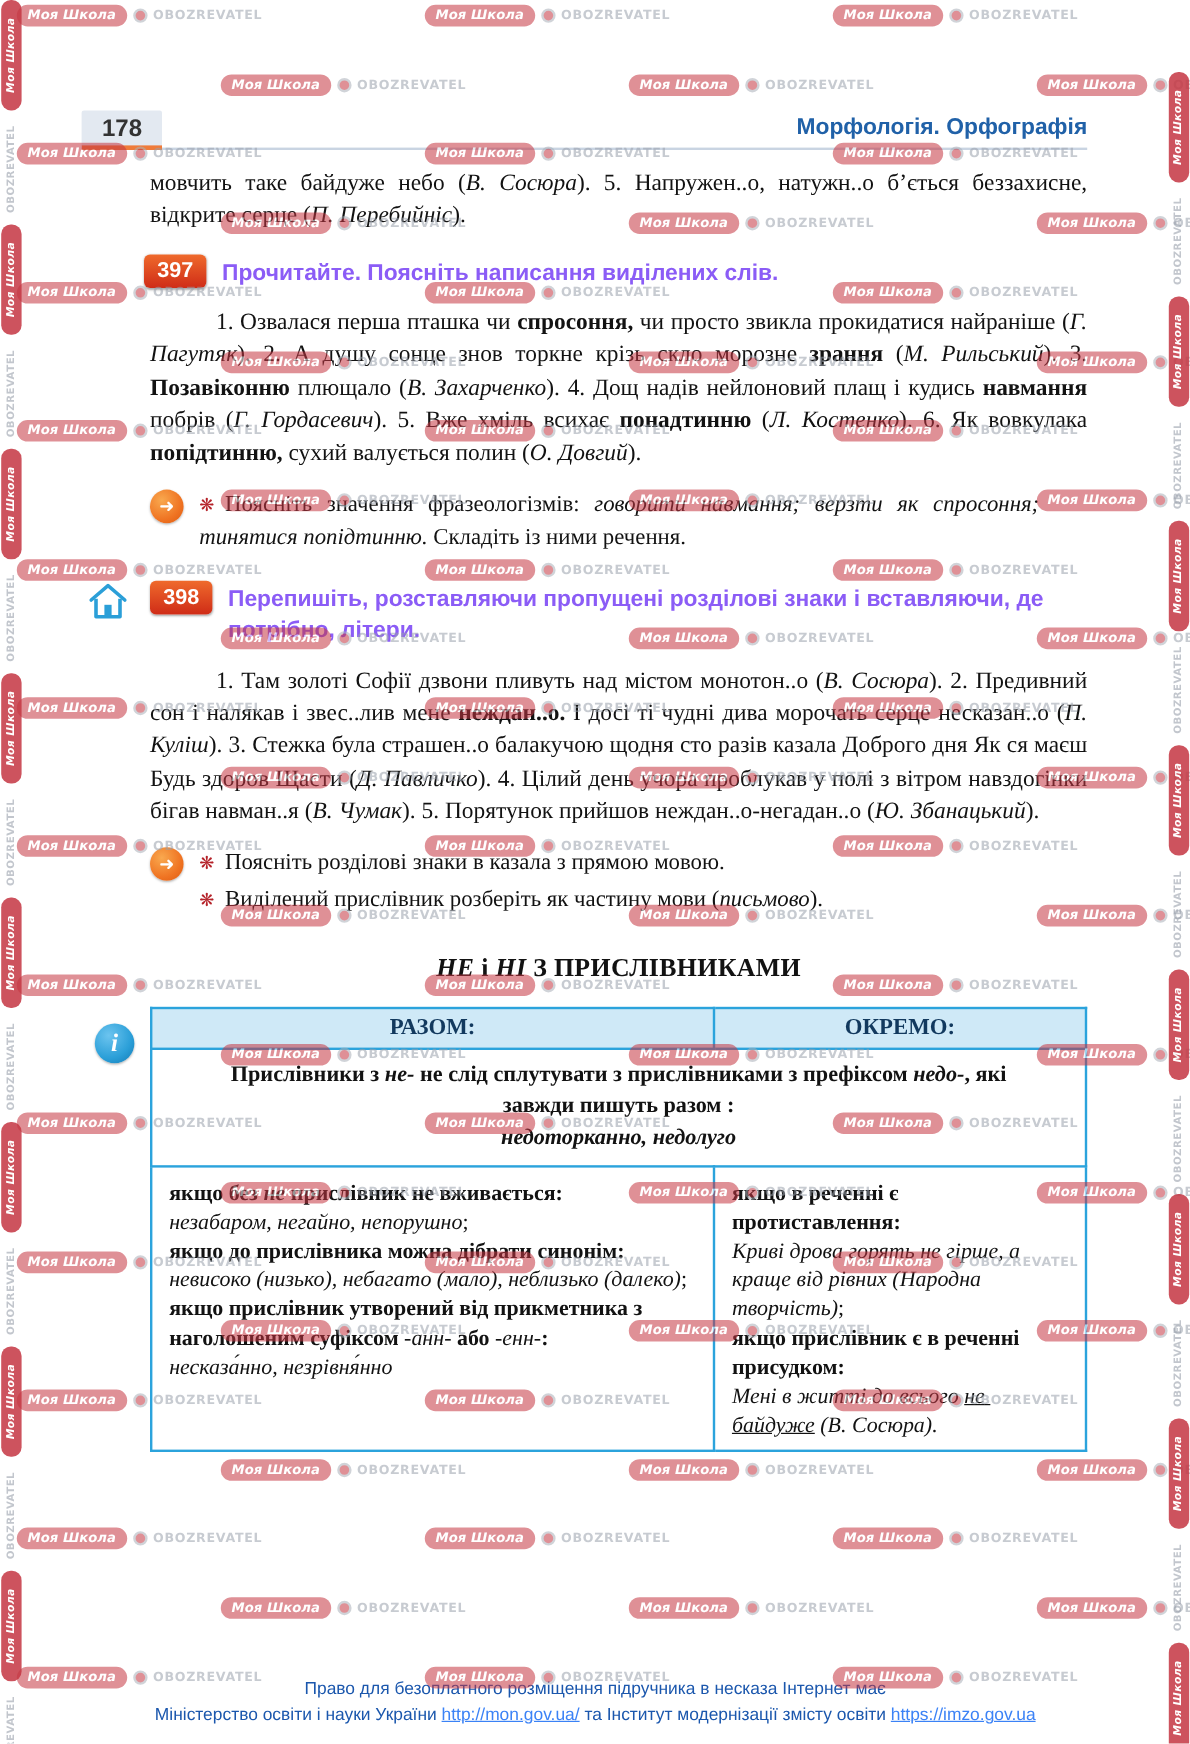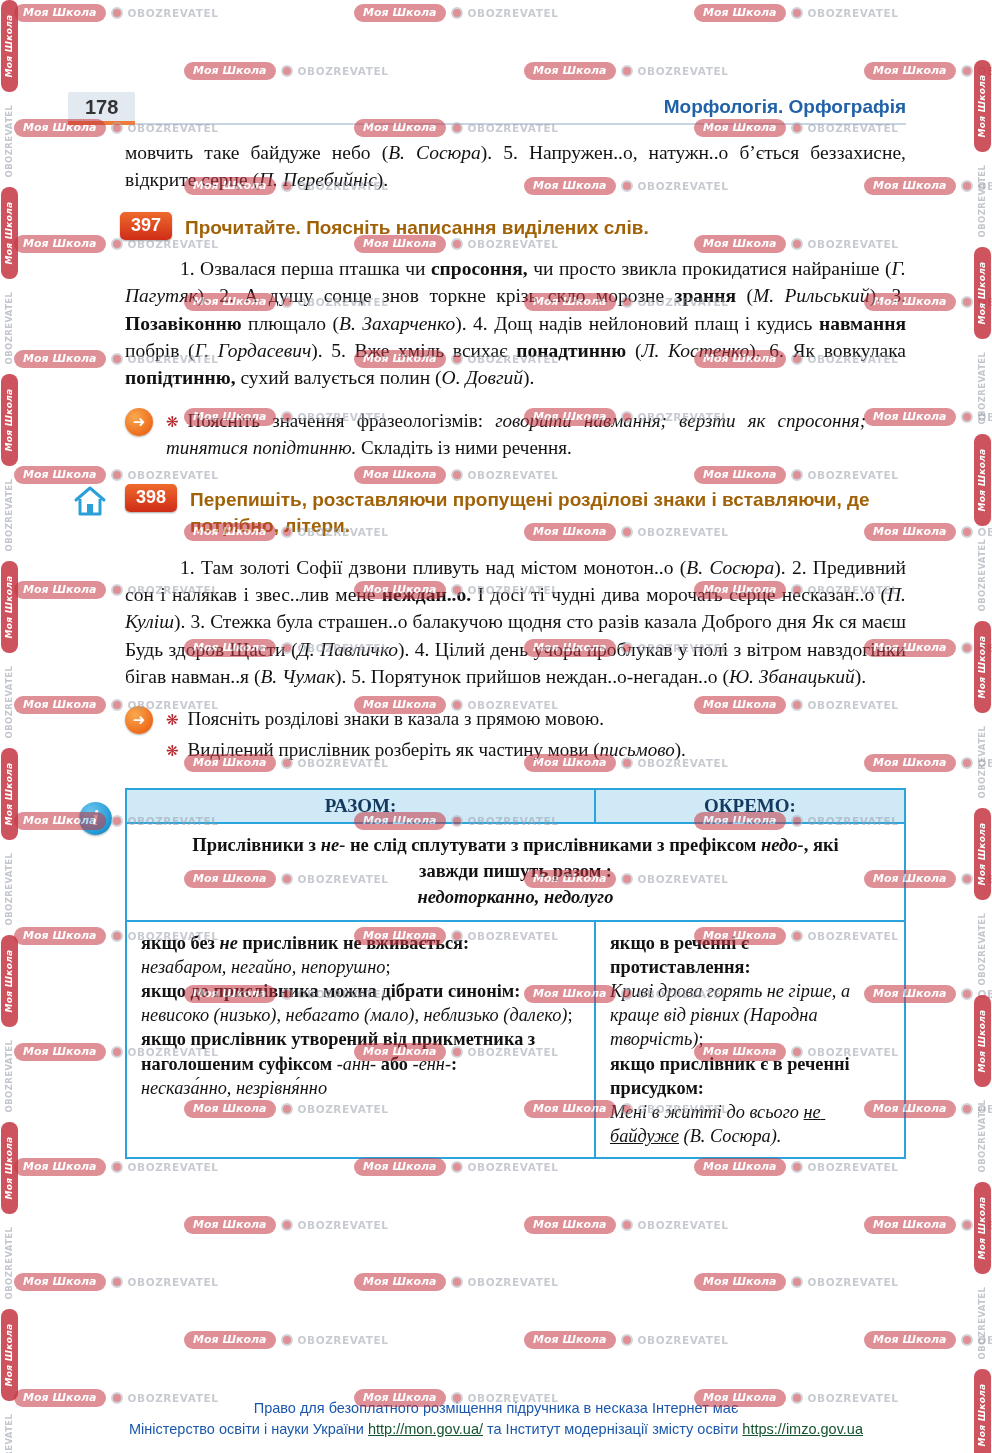--- a/index.html
+++ b/index.html
@@ -25,21 +25,21 @@
   .indented { text-indent:55px; }
 
   
   .ex-hdr { display:flex; align-items:flex-start; margin-left:52px; margin-top:18px; gap:13px; }
   .ex-hdr.with-house { margin-left:4px; }
   .badge {
     flex:0 0 auto; background:linear-gradient(180deg,#ef6a2c,#cf2c17);
     color:#fff; font:bold 18px "Liberation Sans", sans-serif;
     padding:3px 11px 4px; border-radius:5px; box-shadow:0 1px 2px rgba(0,0,0,.35);
   }
-  .ex-title { font:bold 19px "Liberation Sans", sans-serif; color:#a16207; line-height:1.4; padding-top:3px; }
+  .ex-title { font:bold 19px "Liberation Sans", sans-serif; color:#8b5cf6; line-height:1.4; padding-top:3px; }
   .house-wrap { flex:0 0 36px; height:34px; margin-right:4px; }
 
   
   .task { display:flex; gap:13px; margin-left:57px; margin-top:16px; }
   .arrow-circle {
     flex:0 0 28px; width:28px; height:28px; border-radius:50%;
     background:radial-gradient(circle at 35% 32%, #f9a94f, #ef7322 62%, #dd5a10);
     color:#fff; display:flex; align-items:center; justify-content:center;
     font:bold 15px "DejaVu Sans", sans-serif; box-shadow:0 1px 2px rgba(0,0,0,.3);
   }
@@ -62,21 +62,21 @@
   table.rules th, table.rules td { border:2px solid #2ba3dc; }
   .tbl-title { background:#cfe9f7; text-align:center; font-size:19.5px; padding:7px 6px; color:#12395e; font-weight:normal; }
   .col-hdr { background:#cfe9f7; text-align:center; font-weight:bold; font-size:19px; padding:5px; color:#12395e; }
   td.cell { vertical-align:top; padding:9px 14px; font-size:18.3px; line-height:1.32; }
   td.note { text-align:center; padding:9px 60px; font-size:18.5px; line-height:1.4; }
   .prewrap { white-space:pre-wrap; }
 
   
   .footer { position:absolute; left:0; right:0; bottom:12px; text-align:center; z-index:1;
     font:14.5px "Liberation Sans", sans-serif; color:#1b57ad; line-height:1.5; }
-  .lnk { color:#14532d; text-decoration:underline; }
+  .lnk { color:#3b82f6; text-decoration:underline; }
 
   
   .wm-layer { position:absolute; inset:0; z-index:5; pointer-events:none;padding-left:23px; }
   .wm { position:absolute; display:flex; align-items:center; gap:5px; opacity:.55; }
   .wm-pill {
     background:#c53642; color:#fff; font:italic bold 11px "DejaVu Sans", sans-serif;
     padding:2px 9px 3px; border-radius:10px; white-space:nowrap;
   }
   .wm-logo { width:12px; height:12px; border-radius:50%; background:#c53642; border:2px solid #aab0b9; flex:0 0 auto; }
   .wm-brand { color:#9aa1ac; font:bold 10.5px "DejaVu Sans", sans-serif; letter-spacing:.6px; white-space:nowrap; }
@@ -131,20 +131,21 @@
     <p class="body-text block indented"><span>1. Там золоті Софії дзвони пливуть над містом монотон..о (</span><span style="font-style: italic;">В. Сосюра</span><span>). 2. Предивний сон і налякав і звес..лив мене </span><span style="font-weight: bold;">неждан..о.</span><span> І досі ті чудні дива морочать серце несказан..о (</span><span style="font-style: italic;">П. Куліш</span><span>). 3. Стежка була страшен..о балакучою щодня сто разів казала Доброго дня Як ся маєш Будь здоров Щасти (</span><span style="font-style: italic;">Д. Павличко</span><span>). 4. Цілий день учора проблукав у полі з вітром навздогінки бігав навман..я (</span><span style="font-style: italic;">В. Чумак</span><span>). 5. Порятунок прийшов неждан..о-негадан..о (</span><span style="font-style: italic;">Ю. Збанацький</span><span>).</span></p>
 
     <div class="task">
       <span class="arrow-circle">➜</span>
       <div class="task-body">
         <div class="task-line"><span class="marker">❋</span><span><span>Поясніть розділові знаки в казала з прямою мовою.</span></span></div>
         <div class="task-line"><span class="marker">❋</span><span><span>Виділений прислівник розберіть як частину мови (</span><span style="font-style: italic;">письмово</span><span>).</span></span></div>
       </div>
     </div>
 
+    <h2 class="section-heading block"><span style="font-weight: bold; font-style: italic;">НЕ</span><span style="font-weight: bold;"> і </span><span style="font-weight: bold; font-style: italic;">НІ</span><span style="font-weight: bold;"> З ПРИСЛІВНИКАМИ</span></h2>
 
     <div class="rule-wrap">
       <div class="info-badge">i</div>
       <table class="rules">
         <colgroup>
             <col style="width:60.2%">
             <col style="width:39.8%">
           </colgroup>
         <thead>
           <tr>

